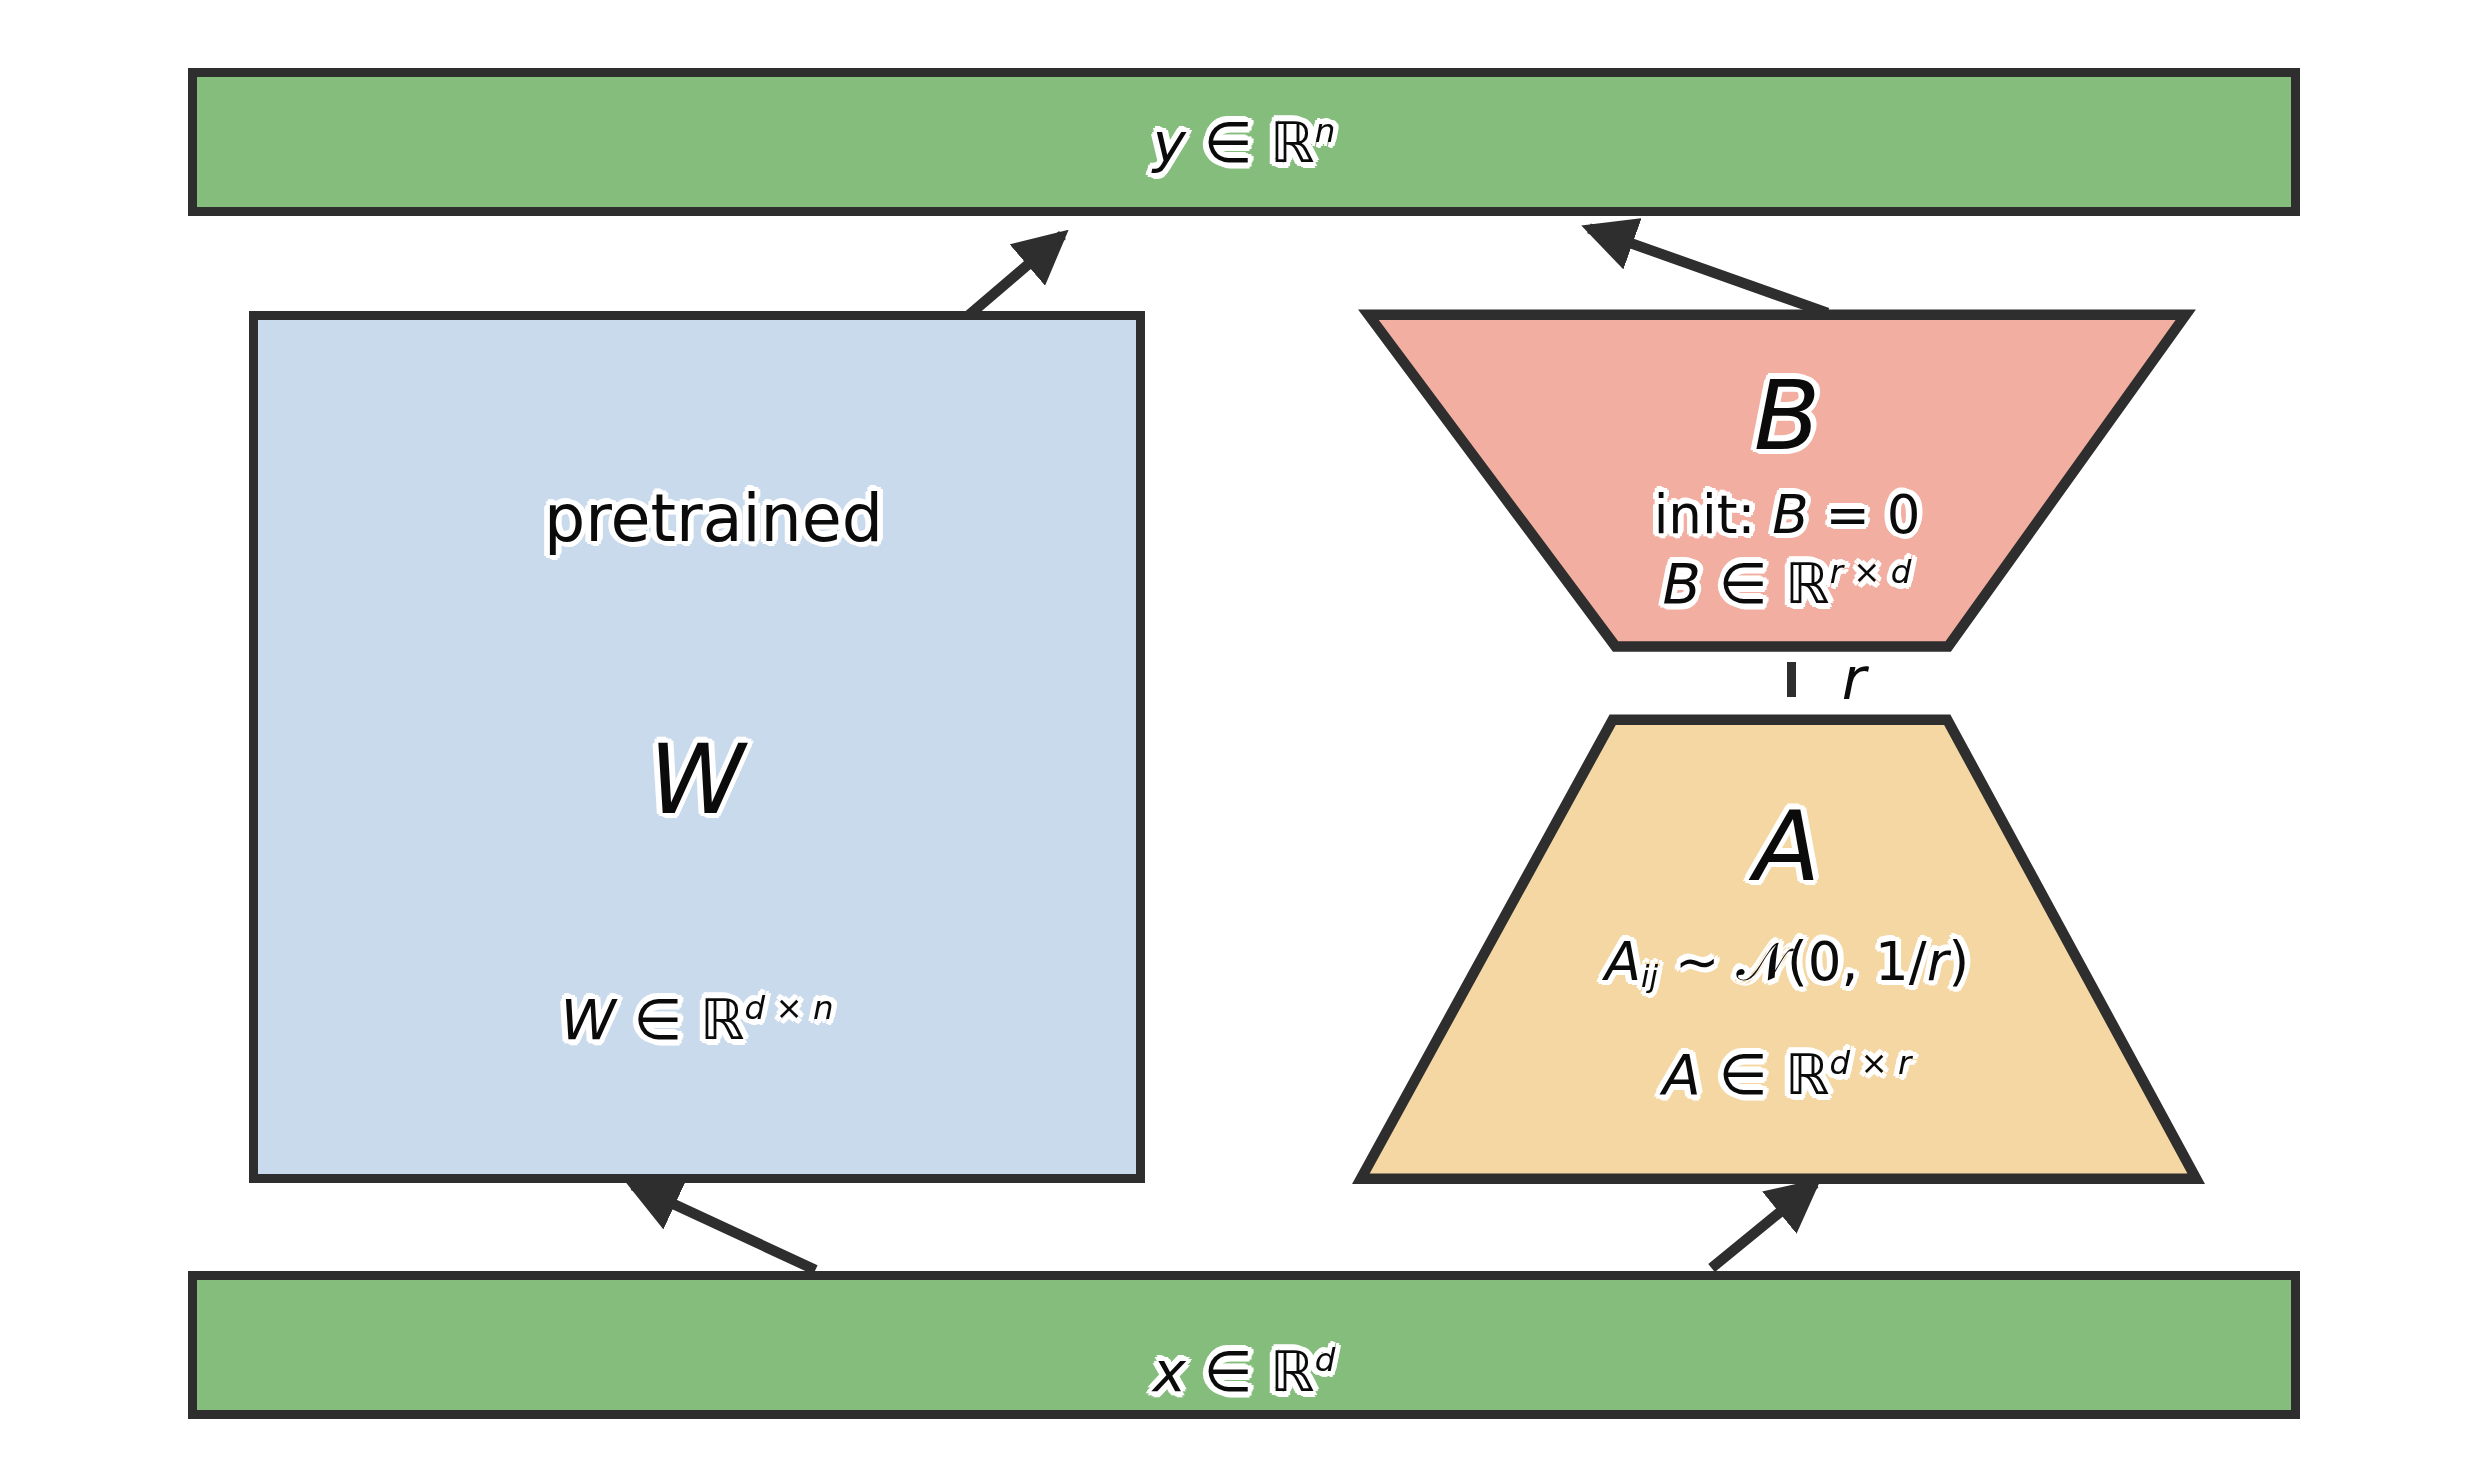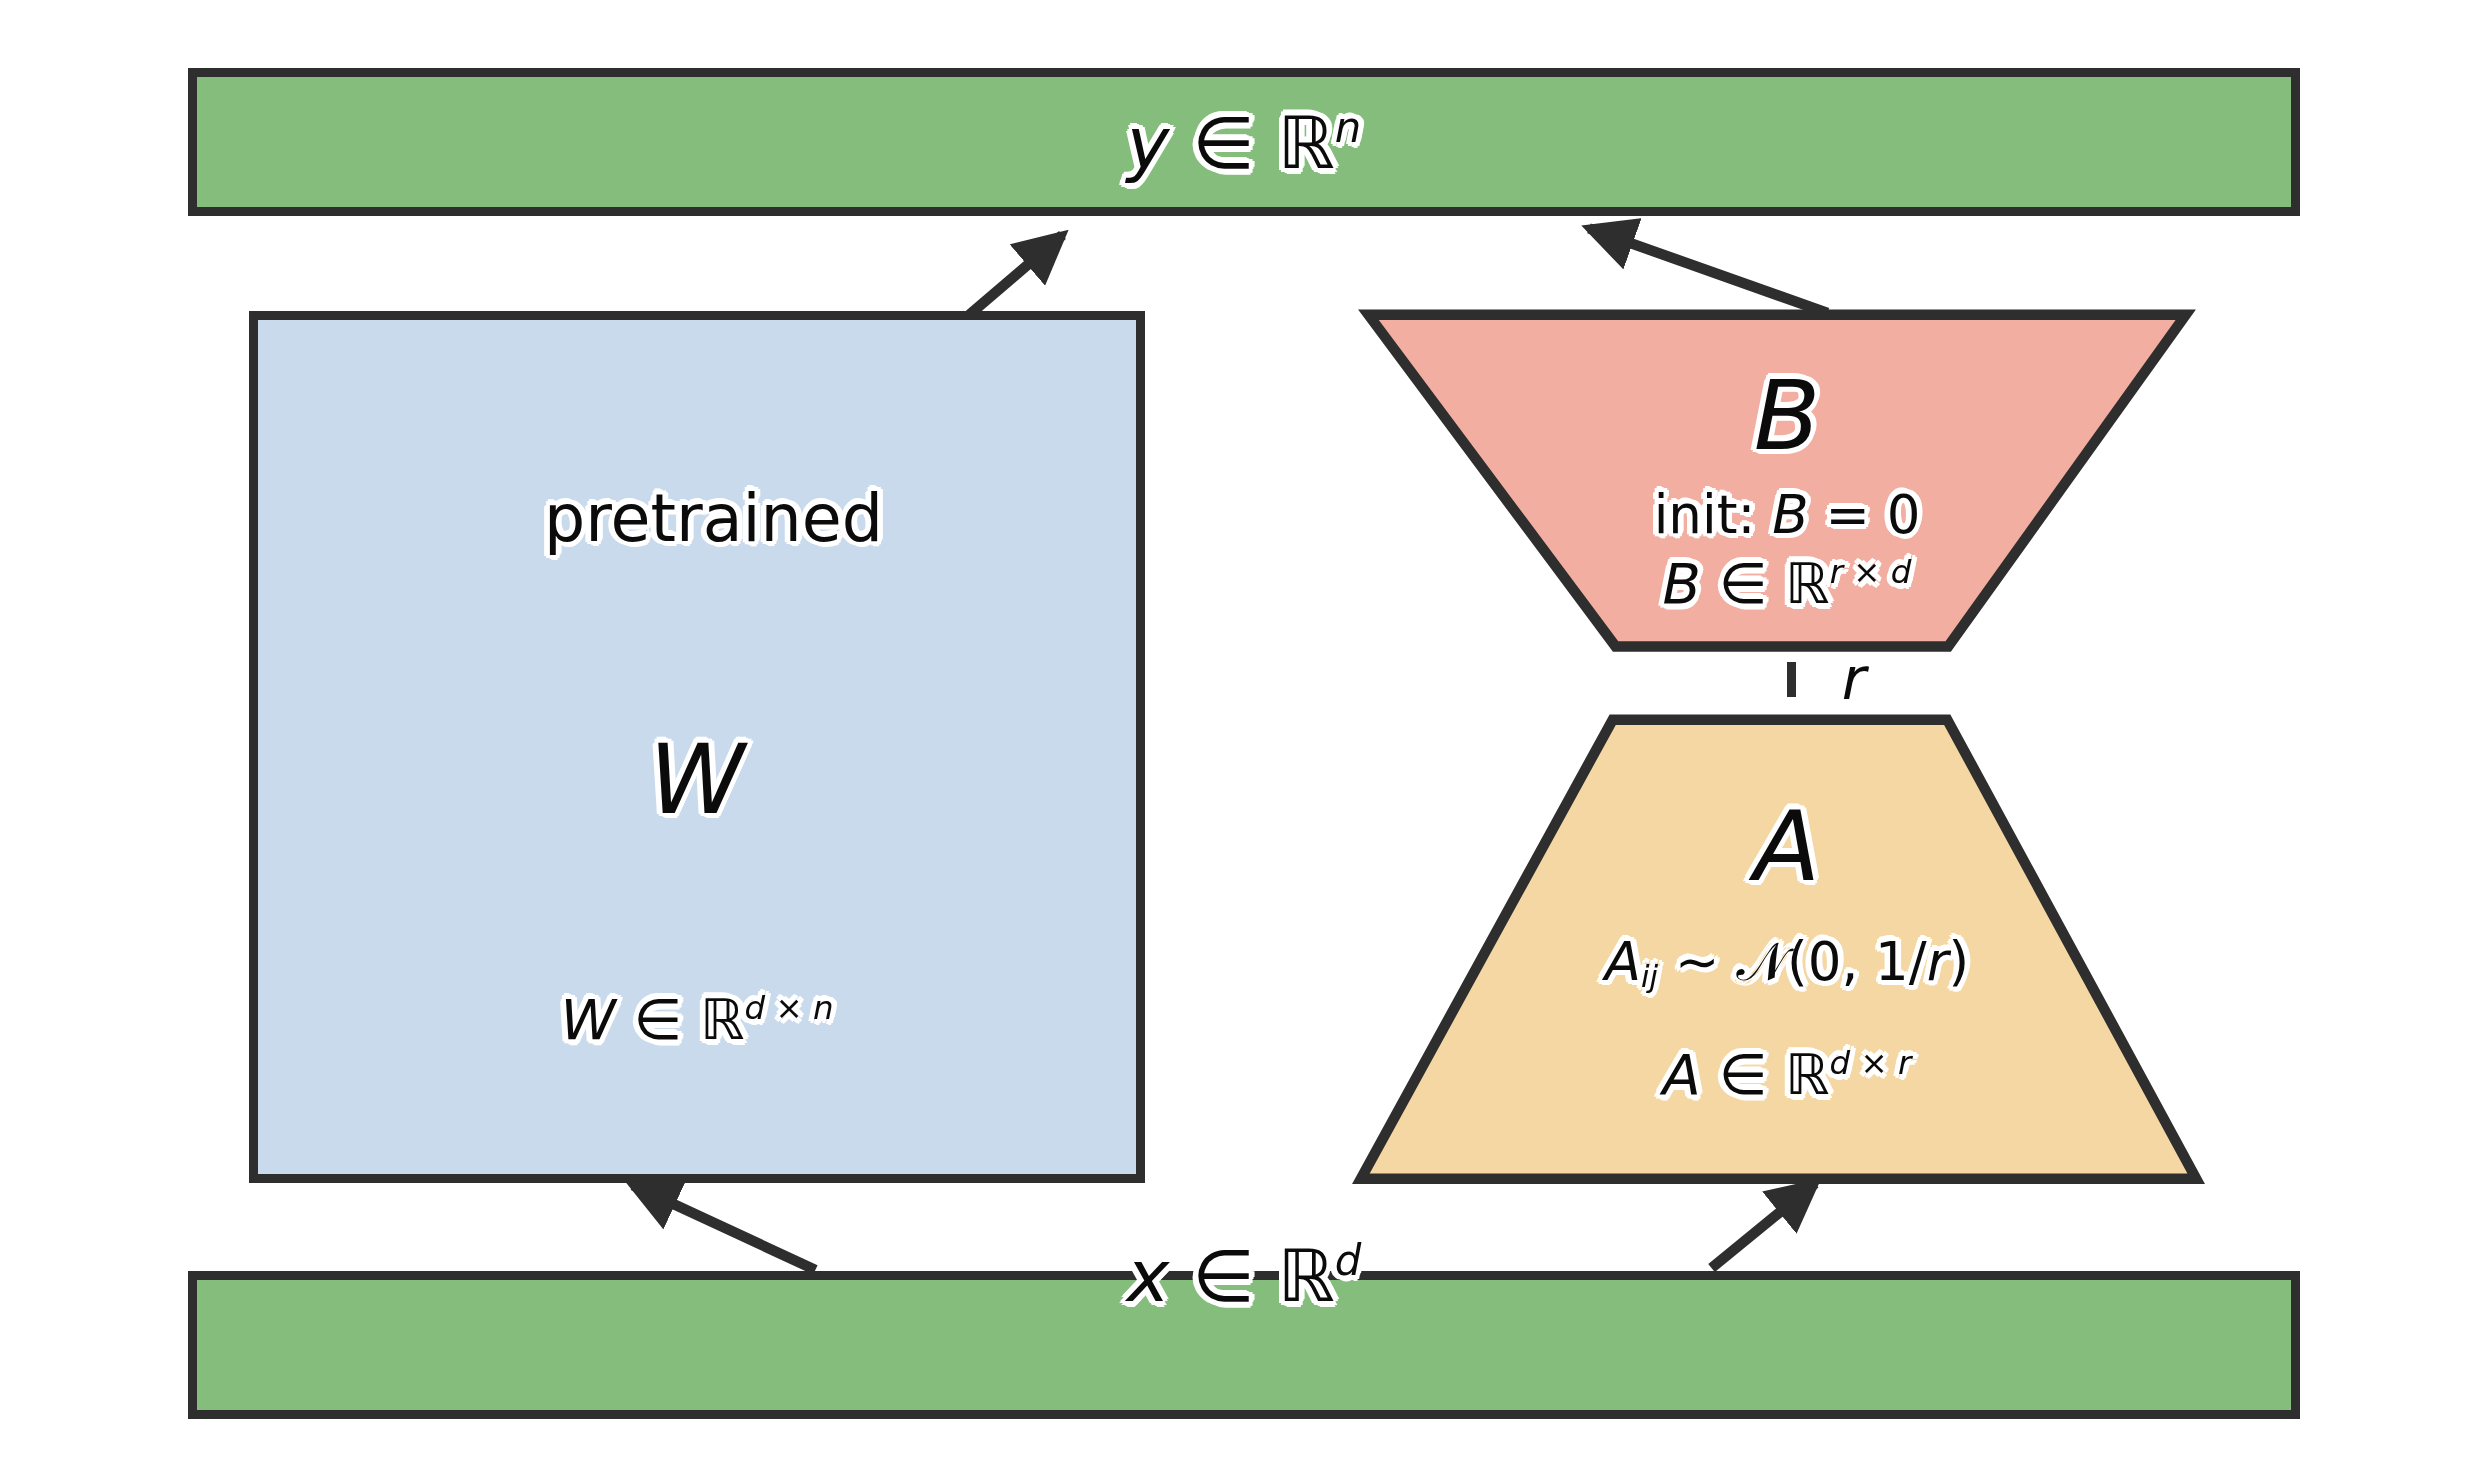--- a/index.html
+++ b/index.html
@@ -49,21 +49,21 @@
       0 -4.8px 0 var(--halo), 0 4.8px 0 var(--halo),
       -3.8px -3.8px 0 var(--halo), 3.8px -3.8px 0 var(--halo),
       -3.8px 3.8px 0 var(--halo), 3.8px 3.8px 0 var(--halo),
       -5.7px 1.9px 0 var(--halo), 5.7px -1.9px 0 var(--halo),
       1.9px 5.7px 0 var(--halo), -1.9px -5.7px 0 var(--halo);
   }
   .math{font-style:italic;}
   .upright{font-style:normal;}
   .sup{font-size:58%;vertical-align:0.62em;font-style:italic;}
   .sub{font-size:58%;vertical-align:-0.22em;font-style:italic;}
-  .f-bar{font-size:72px;}
+  .f-bar{font-size:56px;}
   .f-caption{font-size:65px;}
   .f-big{font-size:97px;}
   .f-mid{font-size:53px;}
   .f-dims{font-size:56px;}
   .f-rank{font-size:59px;}
   #rank-tick{
     position:absolute;left:1787px;top:662px;width:8.6px;height:35px;
     background:var(--outline);
   }
 </style>
@@ -89,21 +89,21 @@
     <polygon points="1697,757 2049,757 2311,1240 1432,1240" fill="var(--a-fill)" stroke="var(--outline)" stroke-width="11" stroke-linejoin="miter"></polygon>
 
     <line x1="1020" y1="331" x2="1118" y2="247" stroke="var(--outline)" stroke-width="11" marker-end="url(#arrowhead)"></line>
     <line x1="1923" y1="329" x2="1672" y2="240" stroke="var(--outline)" stroke-width="11" marker-end="url(#arrowhead)"></line>
     <line x1="858" y1="1336" x2="666" y2="1247" stroke="var(--outline)" stroke-width="11" marker-end="url(#arrowhead)"></line>
     <line x1="1801" y1="1334" x2="1910" y2="1245" stroke="var(--outline)" stroke-width="11" marker-end="url(#arrowhead)"></line>
   </svg>
 
   <div class="label math f-bar" style="left:1244px;top:143px;"><span>y ∈ ℝ</span><span class="sup">n</span></div>
 
-  <div class="label math f-bar" style="left:1244px;top:1276px;"><span>x ∈ ℝ</span><span class="sup">d</span></div>
+  <div class="label math f-bar" style="left:1244px;top:1372px;"><span>x ∈ ℝ</span><span class="sup">d</span></div>
 
   <div class="label upright f-caption" style="left:697px;top:518px;padding-left:33px;">pretrained</div>
   <div class="label math f-big" style="left:697px;top:779px;">W</div>
   <div class="label math f-dims" style="left:697px;top:1020px;"><span>W ∈ ℝ</span><span class="sup">d × n</span></div>
 
   <div class="label math f-big" style="left:1787px;top:415px;">B</div>
   <div class="label upright f-mid" style="left:1787px;top:514px;"><span>init: </span><span class="math">B</span><span> = 0</span></div>
   <div class="label math f-dims" style="left:1787px;top:584px;"><span>B ∈ ℝ</span><span class="sup">r × d</span></div>
 
   <div id="rank-tick"></div>

